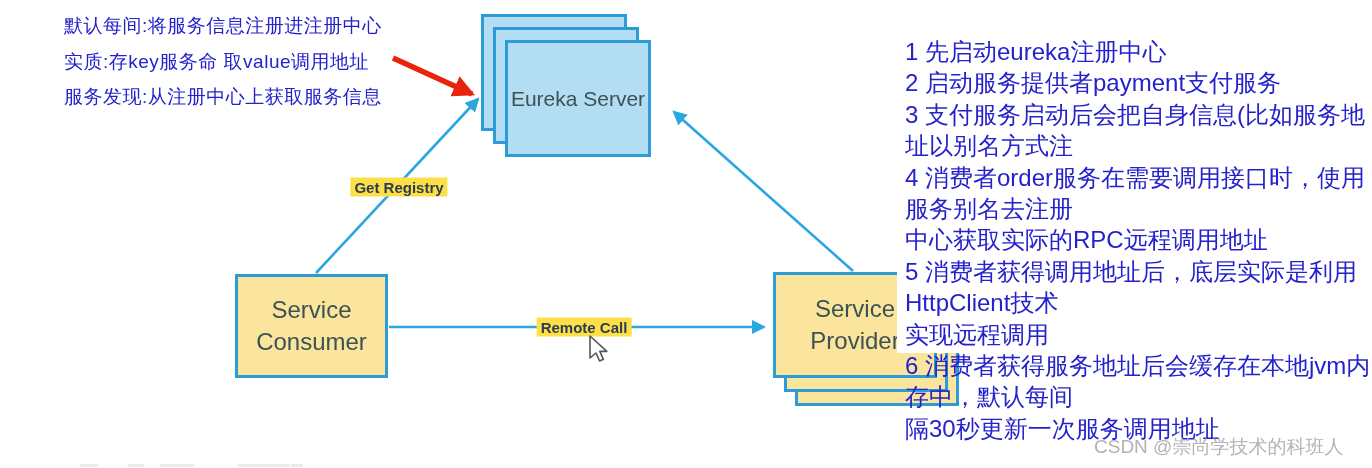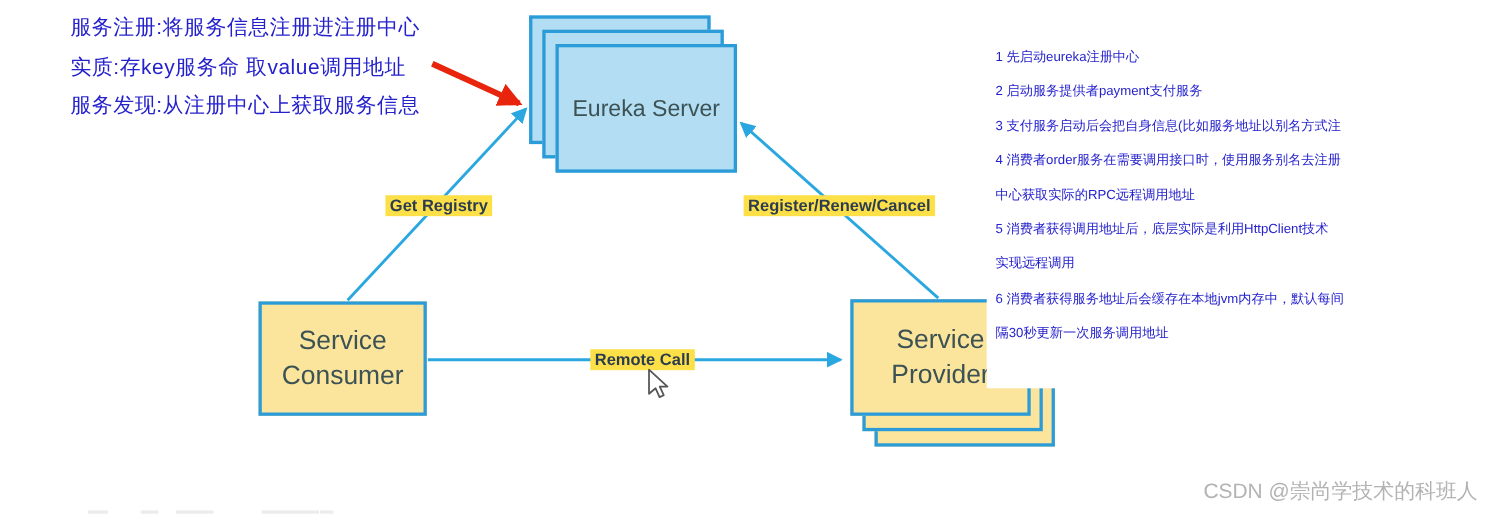--- a/index.html
+++ b/index.html
@@ -3,28 +3,28 @@
 <meta charset="utf-8">
 <style>
   html,body{margin:0;padding:0;}
   body{font-family:"Liberation Sans","DejaVu Sans",sans-serif;background:#fff;}
   #stage{position:relative;width:1372px;height:468px;background:#ffffff;overflow:hidden;}
 
   
   .note{position:absolute;color:#2522cc;}
   #left-note{left:64px;top:8px;font-size:19px;line-height:35.7px;letter-spacing:.5px;}
   #right-panel{left:897px;top:36px;width:475px;height:317px;background:#ffffff;z-index:3;
-               font-size:12px;line-height:31.4px;padding-left:8px;box-sizing:border-box;}
+               font-size:24px;line-height:31.4px;padding-left:8px;box-sizing:border-box;}
 
   
   .box{position:absolute;box-sizing:border-box;border:3px solid #2b9cd8;display:flex;
        align-items:center;justify-content:center;text-align:center;color:#3c5254;}
   .blue-box{background:#b2ddf2;}
   .yellow-box{background:#fbe49c;}
-  .eureka{width:165px;height:117px;font-size:21px;}
+  .eureka{width:146px;height:117px;font-size:21px;}
   .service{width:164px;height:106px;font-size:24px;line-height:1.35;}
   .consumer{width:153px;height:104px;}
   .node-label{color:#3c5254;}
 
   
   .edge-label{position:absolute;transform:translate(-50%,-50%);background:#fde047;
               padding:1px 4px;font-size:15px;font-weight:600;color:#2c3c50;z-index:4;white-space:nowrap;}
 
   
   #edges-svg{position:absolute;left:0;top:0;z-index:2;}
@@ -39,21 +39,21 @@
   .bbar{position:absolute;height:3px;background:#ececec;top:464px;}
 
   .z1{z-index:1}.z2{z-index:1}.z3{z-index:1}
 </style>
 </head>
 <body>
 
 <div id="stage">
 
   <div id="left-note" class="note">
-      <div>服务注册:将服务信息注册进注册中心</div>
+      <div>默认每间:将服务信息注册进注册中心</div>
       <div>实质:存key服务命 取value调用地址</div>
       <div>服务发现:从注册中心上获取服务信息</div>
     </div>
 
   <svg id="edges-svg" width="1372" height="468">
     <defs>
       <marker id="arrow-blue" viewBox="0 0 10 10" refX="8.5" refY="5" markerWidth="5.5" markerHeight="5.5" orient="auto-start-reverse">
         <path d="M0,0 L10,5 L0,10 z" fill="#2aa7e0"></path>
       </marker>
       <marker id="arrow-red" viewBox="0 0 10 10" refX="8.5" refY="5" markerWidth="4" markerHeight="4" orient="auto-start-reverse">
@@ -94,21 +94,20 @@
       <div>3 支付服务启动后会把自身信息(比如服务地址以别名方式注</div>
       <div>4 消费者order服务在需要调用接口时，使用服务别名去注册</div>
       <div>中心获取实际的RPC远程调用地址</div>
       <div>5 消费者获得调用地址后，底层实际是利用HttpClient技术</div>
       <div>实现远程调用</div>
       <div>6 消费者获得服务地址后会缓存在本地jvm内存中，默认每间</div>
       <div>隔30秒更新一次服务调用地址</div>
     </div>
 
   <div class="edge-label" style="left:399px;top:187px;">Get Registry</div>
-  <div class="edge-label" style="left:763px;top:187px;">Register/Renew/Cancel</div>
   <div class="edge-label" style="left:584px;top:327px;">Remote Call</div>
 
   <svg id="cursor-svg" width="30" height="34">
     <polygon points="4,2 4,24 10,19 13.6,27 17.4,25.3 13.8,17.4 20.8,17.4" fill="#ffffff" stroke="#555555" stroke-width="1.6" stroke-linejoin="round"></polygon>
   </svg>
 
   <div id="wm-csdn" class="watermark">CSDN @崇尚学技术的科班人</div>
 
   <div class="bbar" style="left:80px;width:18px;"></div>
   <div class="bbar" style="left:128px;width:16px;"></div>

